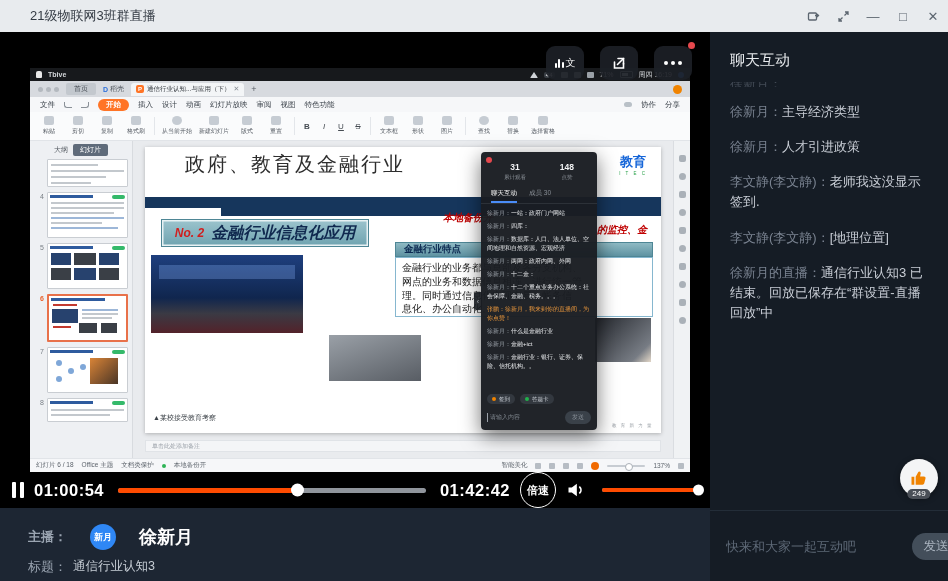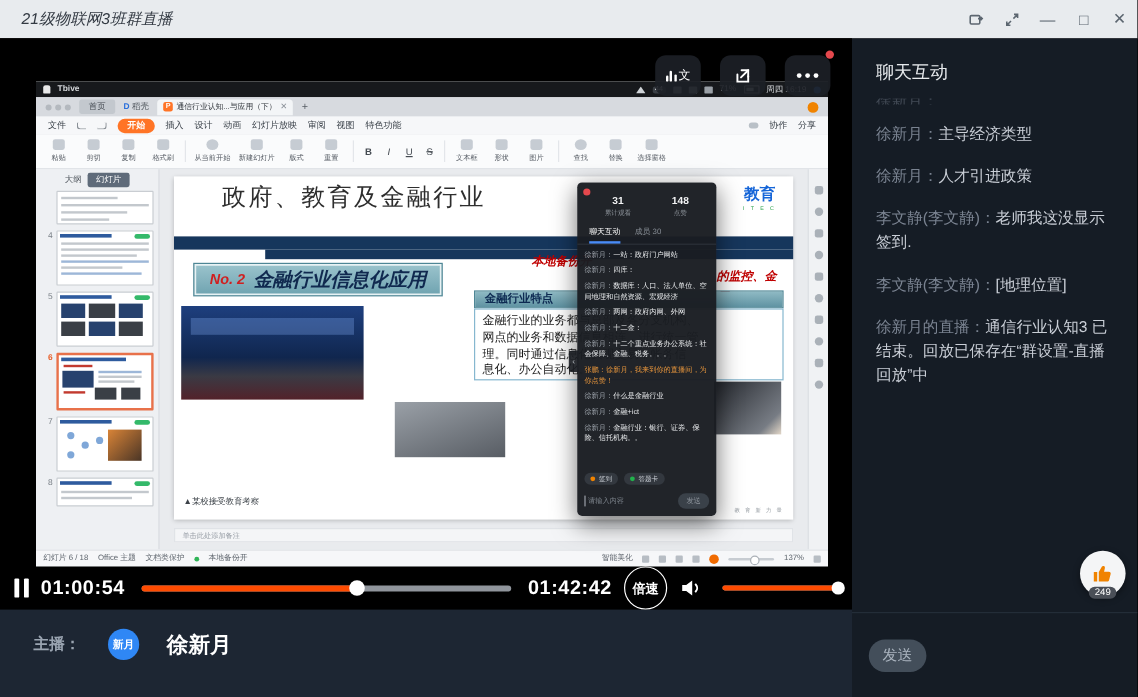--- a/index.html
+++ b/index.html
@@ -1,21 +1,21 @@
 <!DOCTYPE html>
 <html><head>
 <meta charset="utf-8">
 <style>
   html,body{margin:0;padding:0;background:#000;}
   body{width:948px;height:581px;overflow:hidden;position:relative;
        font-family:"Liberation Sans","DejaVu Sans",sans-serif;-webkit-font-smoothing:antialiased;}
   .app{width:948px;height:581px;display:flex;flex-direction:column;}
   
   .titlebar{height:32px;background:#e8ebee;display:flex;align-items:center;flex:none;}
-  .titlebar .title{margin-left:18px;font-size:13px;color:#333a43;font-style:italic;}
+  .titlebar .title{margin-left:30px;font-size:13px;color:#333a43;}
   .titlebar .spacer{flex:1;}
   .tb-btn{width:30px;height:32px;display:flex;align-items:center;justify-content:center;color:#5c6670;font-size:13px;cursor:default;}
   .tb-btn svg{stroke:#5c6670;fill:none;stroke-width:1.3;}
   
   .main{flex:1;display:flex;min-height:0;}
   .player-col{width:710px;flex:none;display:flex;flex-direction:column;background:#000;}
   .video-area{position:relative;flex:1;background:#000;min-height:0;}
   
   .screen{position:absolute;left:30px;top:36px;width:660px;height:404px;background:#dfe2e6;overflow:hidden;display:flex;flex-direction:column;font-family:"Liberation Sans","DejaVu Sans",sans-serif;}
   .macbar{height:13px;background:#17191c;display:flex;align-items:center;padding:0 6px;color:#d4d7da;font-size:7px;gap:6px;flex:none;}
@@ -573,37 +573,42 @@
           </div>
         </div>
       </div>
 
       <div class="pfooter">
         <div class="pf-row1">
           <span class="pf-label">主播：</span>
           <span class="pf-avatar">新月</span>
           <span class="pf-name">徐新月</span>
         </div>
+        <div class="pf-row2">
+          <span class="pf-label">标题：</span>
+          <span class="pf-title">通信行业认知3</span>
+        </div>
       </div>
     </div>
 
     <div class="chat-col">
       <div class="chat-header">聊天互动</div>
       <div class="chat-msgs">
         <p class="cmsg clip"><span class="n">徐新月：</span><span class="t"></span></p>
         <p class="cmsg"><span class="n">徐新月：</span><span class="t">主导经济类型</span></p>
         <p class="cmsg"><span class="n">徐新月：</span><span class="t">人才引进政策</span></p>
         <p class="cmsg"><span class="n">李文静(李文静)：</span><span class="t">老师我这没显示签到.</span></p>
         <p class="cmsg"><span class="n">李文静(李文静)：</span><span class="t">[地理位置]</span></p>
         <p class="cmsg"><span class="n">徐新月的直播：</span><span class="t">通信行业认知3 已结束。回放已保存在“群设置-直播回放”中</span></p>
       </div>
       <div class="likebtn">
         <svg width="20" height="20" viewBox="0 0 24 24">
             <path d="M3 10.5h3.4V20H3zM8 20h8.2c1 0 1.9-.7 2.1-1.7l1.5-5.6a2 2 0 00-1.9-2.5h-4.6l.8-3.7A1.7 1.7 0 0011 5.2L8 10.5z" fill="#f08300"></path>
           </svg>
         <span class="badge">249</span>
       </div>
       <div class="chat-input">
+        <input type="text" placeholder="快来和大家一起互动吧" style="">
         <button class="sendbtn">发送</button>
       </div>
     </div>
   </div>
 </div>
 
 </body></html>

